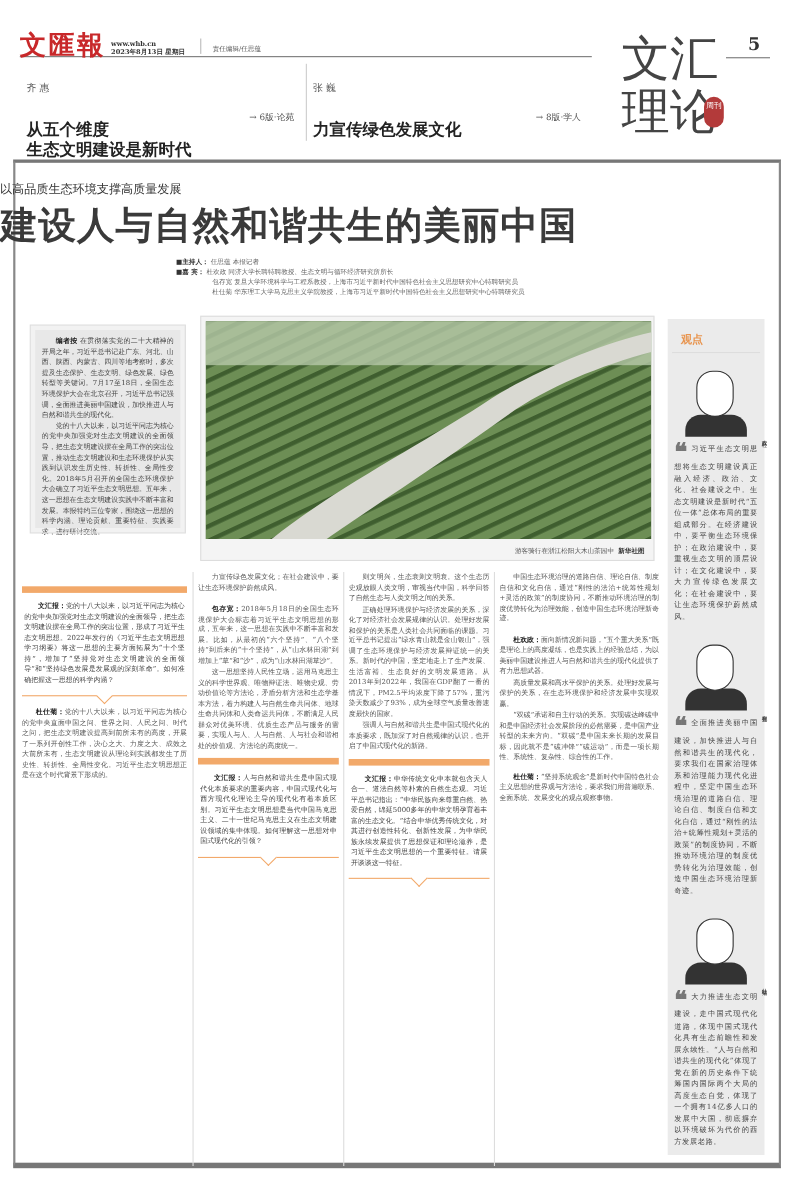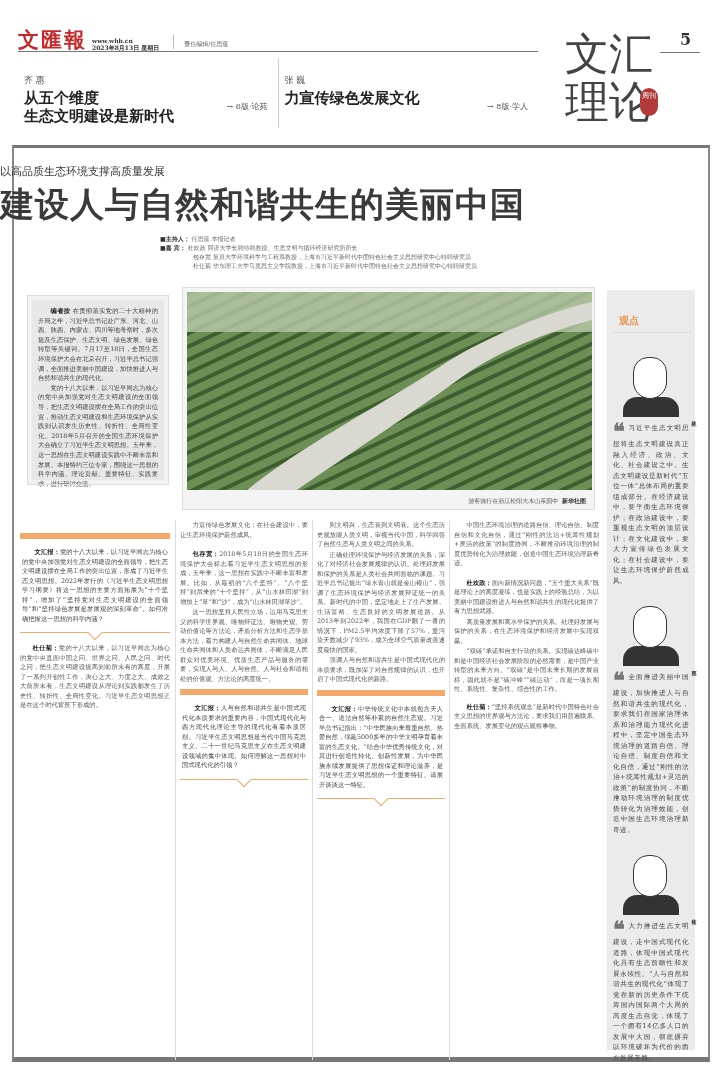--- a/index.html
+++ b/index.html
@@ -1,26 +1,26 @@
 <!DOCTYPE html>
 <html><head>
 <meta charset="utf-8">
 <style>
 *{box-sizing:border-box;margin:0;padding:0}
 body{width:719px;height:1070px;background:#fff;font-family:"DejaVu Serif",serif;color:#333;position:relative;overflow:hidden}
 .masthead{position:absolute;left:18px;top:30px;width:520px;height:22px;display:flex;align-items:flex-end;border-bottom:1px solid #777}
-.logo{font-family:Liberation Mono, monospace;font-weight:bold;color:#c8282a;font-size:21px;letter-spacing:2px;line-height:18px}
+.logo{font-family:Liberation Serif, serif;font-weight:bold;color:#c8282a;font-size:24px;letter-spacing:2px;line-height:18px}
 .mh-meta{font-size:6px;line-height:7px;margin-left:5px;color:#333;font-weight:bold}
 .mh-div{width:1px;height:14px;background:#bbb;margin:0 10px 2px 14px}
 .mh-editor{font-size:6px;color:#555;margin-bottom:2px}
 .teasers{position:absolute;left:18px;top:58px;width:520px;height:70px;display:flex}
 .teaser{flex:1;padding:0 8px 0 6px;position:relative}
 .teaser+.teaser{border-left:1px solid #ccc}
 .t-author{font-size:9px;color:#555;margin-top:16px}
-.t-title{font-size:15px;font-weight:bold;color:#222;line-height:18px;margin-top:2px}
+.t-title{font-size:15px;font-weight:bold;color:#222;line-height:18px;margin-top:22px}
 .t-link{position:absolute;right:10px;bottom:16px;font-size:8px;color:#555}
 .brand{position:absolute;left:565px;top:32px;width:130px;height:98px}
 .brand .big{font-family:"DejaVu Sans",sans-serif;font-size:44px;color:#444;line-height:44px;letter-spacing:-2px;position:absolute}
 .seal{position:absolute;left:640px;top:88px;width:18px;height:28px;border-radius:9px;background:#b33a3a;color:#fff;font-size:7px;text-align:center;line-height:12px;padding-top:2px}
 .pagenum{position:absolute;left:680px;top:30px;font-size:16px;color:#333;font-weight:bold}
 .pagerule{position:absolute;left:660px;top:52px;width:40px;height:1px;background:#777}
 .frame{position:absolute;left:12px;top:145px;width:698px;height:917px;border:2px solid #888;border-top:3px solid #777;border-bottom:5px solid #777}
 .kicker{position:absolute;left:0;top:164px;width:719px;text-align:left;font-size:11px;font-weight:normal;color:#333}
 .headline{position:absolute;left:0;top:182px;width:719px;text-align:left;font-family:"DejaVu Sans",sans-serif;font-size:34px;font-weight:bold;color:#3a3a3a;letter-spacing:1px}
 .credits{position:absolute;left:160px;top:234px;font-size:6px;line-height:9px;color:#666}
@@ -32,21 +32,21 @@
 .editor-note{position:absolute;left:28px;top:296px;width:140px;height:188px;background:#e8e8e8;padding:6px;border:4px solid #f2f2f2;outline:1px solid #ddd}
 .editor-note p{font-size:6.3px;line-height:9.6px;color:#444;text-indent:2em;text-align:justify}
 .editor-note b{color:#222}
 .col{position:absolute;font-size:6.3px;line-height:9.5px;color:#555;text-align:justify}
 .col p{text-indent:2em;margin-bottom:1px}
 .col b{color:#222}
 .q-box{border-top:6px solid #f2a96a;border-bottom:1px solid #f2a96a;padding:8px 2px;margin:6px 0 10px;font-size:6.3px;color:#444;position:relative}
 .q-box::after{content:"";position:absolute;left:50%;bottom:-6px;width:10px;height:10px;border-right:1px solid #f2a96a;border-bottom:1px solid #f2a96a;background:#fff;transform:translateX(-50%) rotate(45deg)}
 .vsep{position:absolute;width:1px;background:#ddd}
 .sidebar{position:absolute;left:607px;top:290px;width:88px;height:760px;background:#ebebeb}
-.sb-head{font-size:10px;color:#e8944e;font-weight:bold;padding:8px 8px 4px;border-bottom:1px solid #ddd;margin:16px 4px}
+.sb-head{font-size:10px;color:#e8944e;font-weight:bold;padding:8px 8px 4px;border-bottom:1px solid #ddd;margin:4px 4px}
 .portrait{width:60px;height:68px;margin:8px auto 0;position:relative}
 .portrait .face{position:absolute;left:12px;top:8px;width:34px;height:42px;border:1px solid #333;border-radius:16px 16px 18px 18px;background:#fff}
 .portrait .body{position:absolute;left:2px;top:48px;width:56px;height:20px;background:#333;border-radius:14px 14px 0 0}
 .portrait .name{position:absolute;right:-16px;bottom:0;font-size:5px;writing-mode:vertical-rl;color:#333}
 .sb-quote{font-size:6.6px;line-height:10.5px;color:#444;padding:6px 6px 4px;text-align:justify;letter-spacing:.5px}
 .qmark{font-family:"DejaVu Serif",serif;font-size:22px;color:#777;font-weight:bold;line-height:16px;display:inline-block;vertical-align:top}
 </style>
 </head>
 <body>
 

